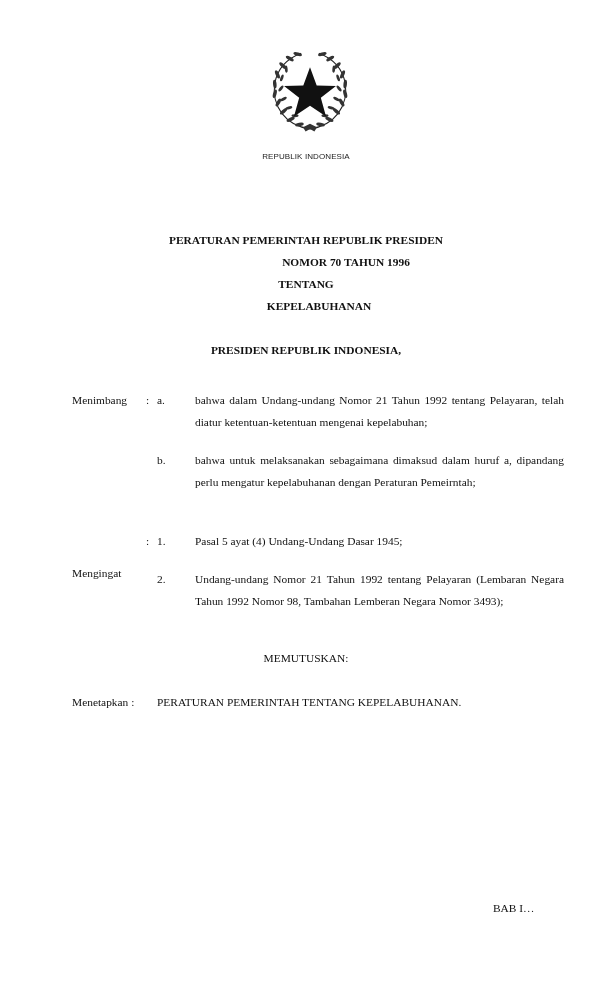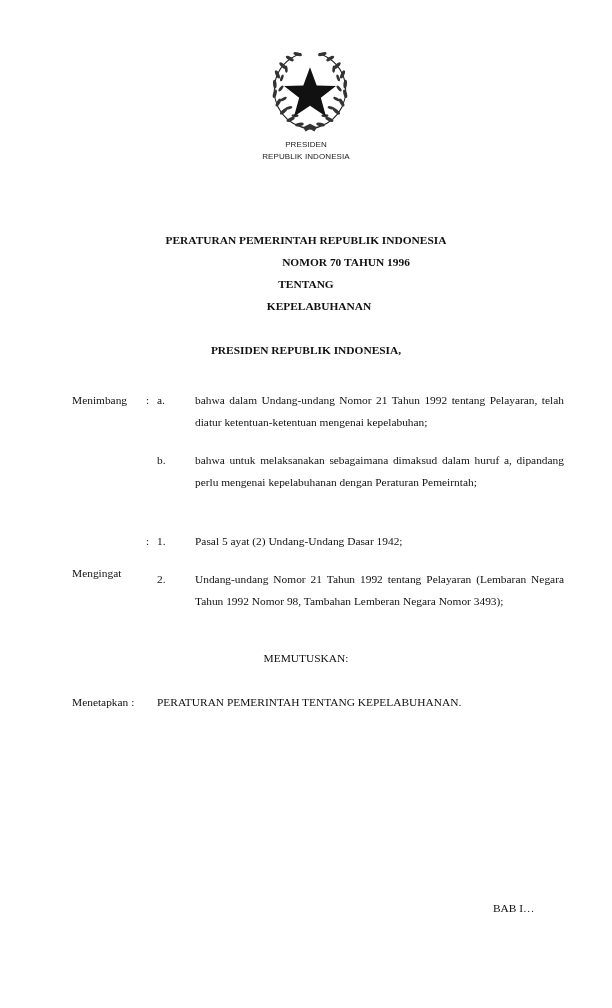--- a/index.html
+++ b/index.html
@@ -143,43 +143,42 @@
         <ellipse cx="77" cy="24" rx="4" ry="1.6" transform="rotate(95 77 24)"></ellipse>
         <ellipse cx="74" cy="68" rx="4" ry="1.6" transform="rotate(15 74 68)"></ellipse>
         <ellipse cx="67" cy="77" rx="4" ry="1.6" transform="rotate(0 67 77)"></ellipse>
       </g>
 
       <path d="M42 90 L50 86 L58 90 L55 95 L50 92 L45 95 Z" fill="#333"></path>
 
       <polygon points="50,22 57.6,42.5 79.5,43.2 62.3,56.6 68.2,77.7 50,65.5 31.8,77.7 37.7,56.6 20.5,43.2 42.4,42.5" fill="#111"></polygon>
     </svg>
   </div>
-  <div class="emblem-caption cap1">PRESIDEN</div>
   <div class="emblem-caption cap2">REPUBLIK INDONESIA</div>
 
-  <div class="title-line t1">PERATURAN PEMERINTAH REPUBLIK INDONESIA</div>
+  <div class="title-line t1">PERATURAN PEMERINTAH REPUBLIK PRESIDEN</div>
   <div class="title-line t2">NOMOR 70 TAHUN 1996</div>
   <div class="title-line t3">TENTANG</div>
   <div class="title-line t4">KEPELABUHANAN</div>
   <div class="title-line t5">PRESIDEN REPUBLIK INDONESIA,</div>
 
   <div class="label" style="top:393px;">Menimbang</div>
   <div class="colon" style="left:146px; top:393px;">:</div>
 
   <div class="item-marker" style="left:157px; top:393px;">a.</div>
   <div class="item-body" style="top:389px;">bahwa dalam Undang-undang Nomor 21 Tahun 1992 tentang Pelayaran, telah diatur ketentuan-ketentuan mengenai kepelabuhan;</div>
 
   <div class="item-marker" style="left:157px; top:453px;">b.</div>
-  <div class="item-body" style="top:449px;">bahwa untuk melaksanakan sebagaimana dimaksud dalam huruf a, dipandang perlu mengenai kepelabuhanan dengan Peraturan Pemeirntah;</div>
+  <div class="item-body" style="top:449px;">bahwa untuk melaksanakan sebagaimana dimaksud dalam huruf a, dipandang perlu mengatur kepelabuhanan dengan Peraturan Pemeirntah;</div>
 
   <div class="label" style="top:554px;margin-top:12px;">Mengingat</div>
   <div class="colon" style="left:146px; top:534px;">:</div>
 
   <div class="item-marker" style="left:157px; top:534px;">1.</div>
-  <div class="item-body" style="top:530px;">Pasal  5 ayat (2) Undang-Undang Dasar 1942;</div>
+  <div class="item-body" style="top:530px;">Pasal  5 ayat (4) Undang-Undang Dasar 1945;</div>
 
   <div class="item-marker" style="left:157px; top:572px;">2.</div>
   <div class="item-body" style="top:568px;">Undang-undang  Nomor 21 Tahun 1992 tentang Pelayaran (Lembaran Negara Tahun 1992 Nomor 98, Tambahan Lemberan Negara Nomor 3493);</div>
 
   <div class="center-line" style="top:651px;">MEMUTUSKAN:</div>
 
   <div class="plain" style="left:72px; top:695px;">Menetapkan :</div>
   <div class="plain" style="left:157px; top:695px;">PERATURAN PEMERINTAH TENTANG KEPELABUHANAN.</div>
 
   <div class="plain" style="left:493px; top:901px;">BAB I…</div>

